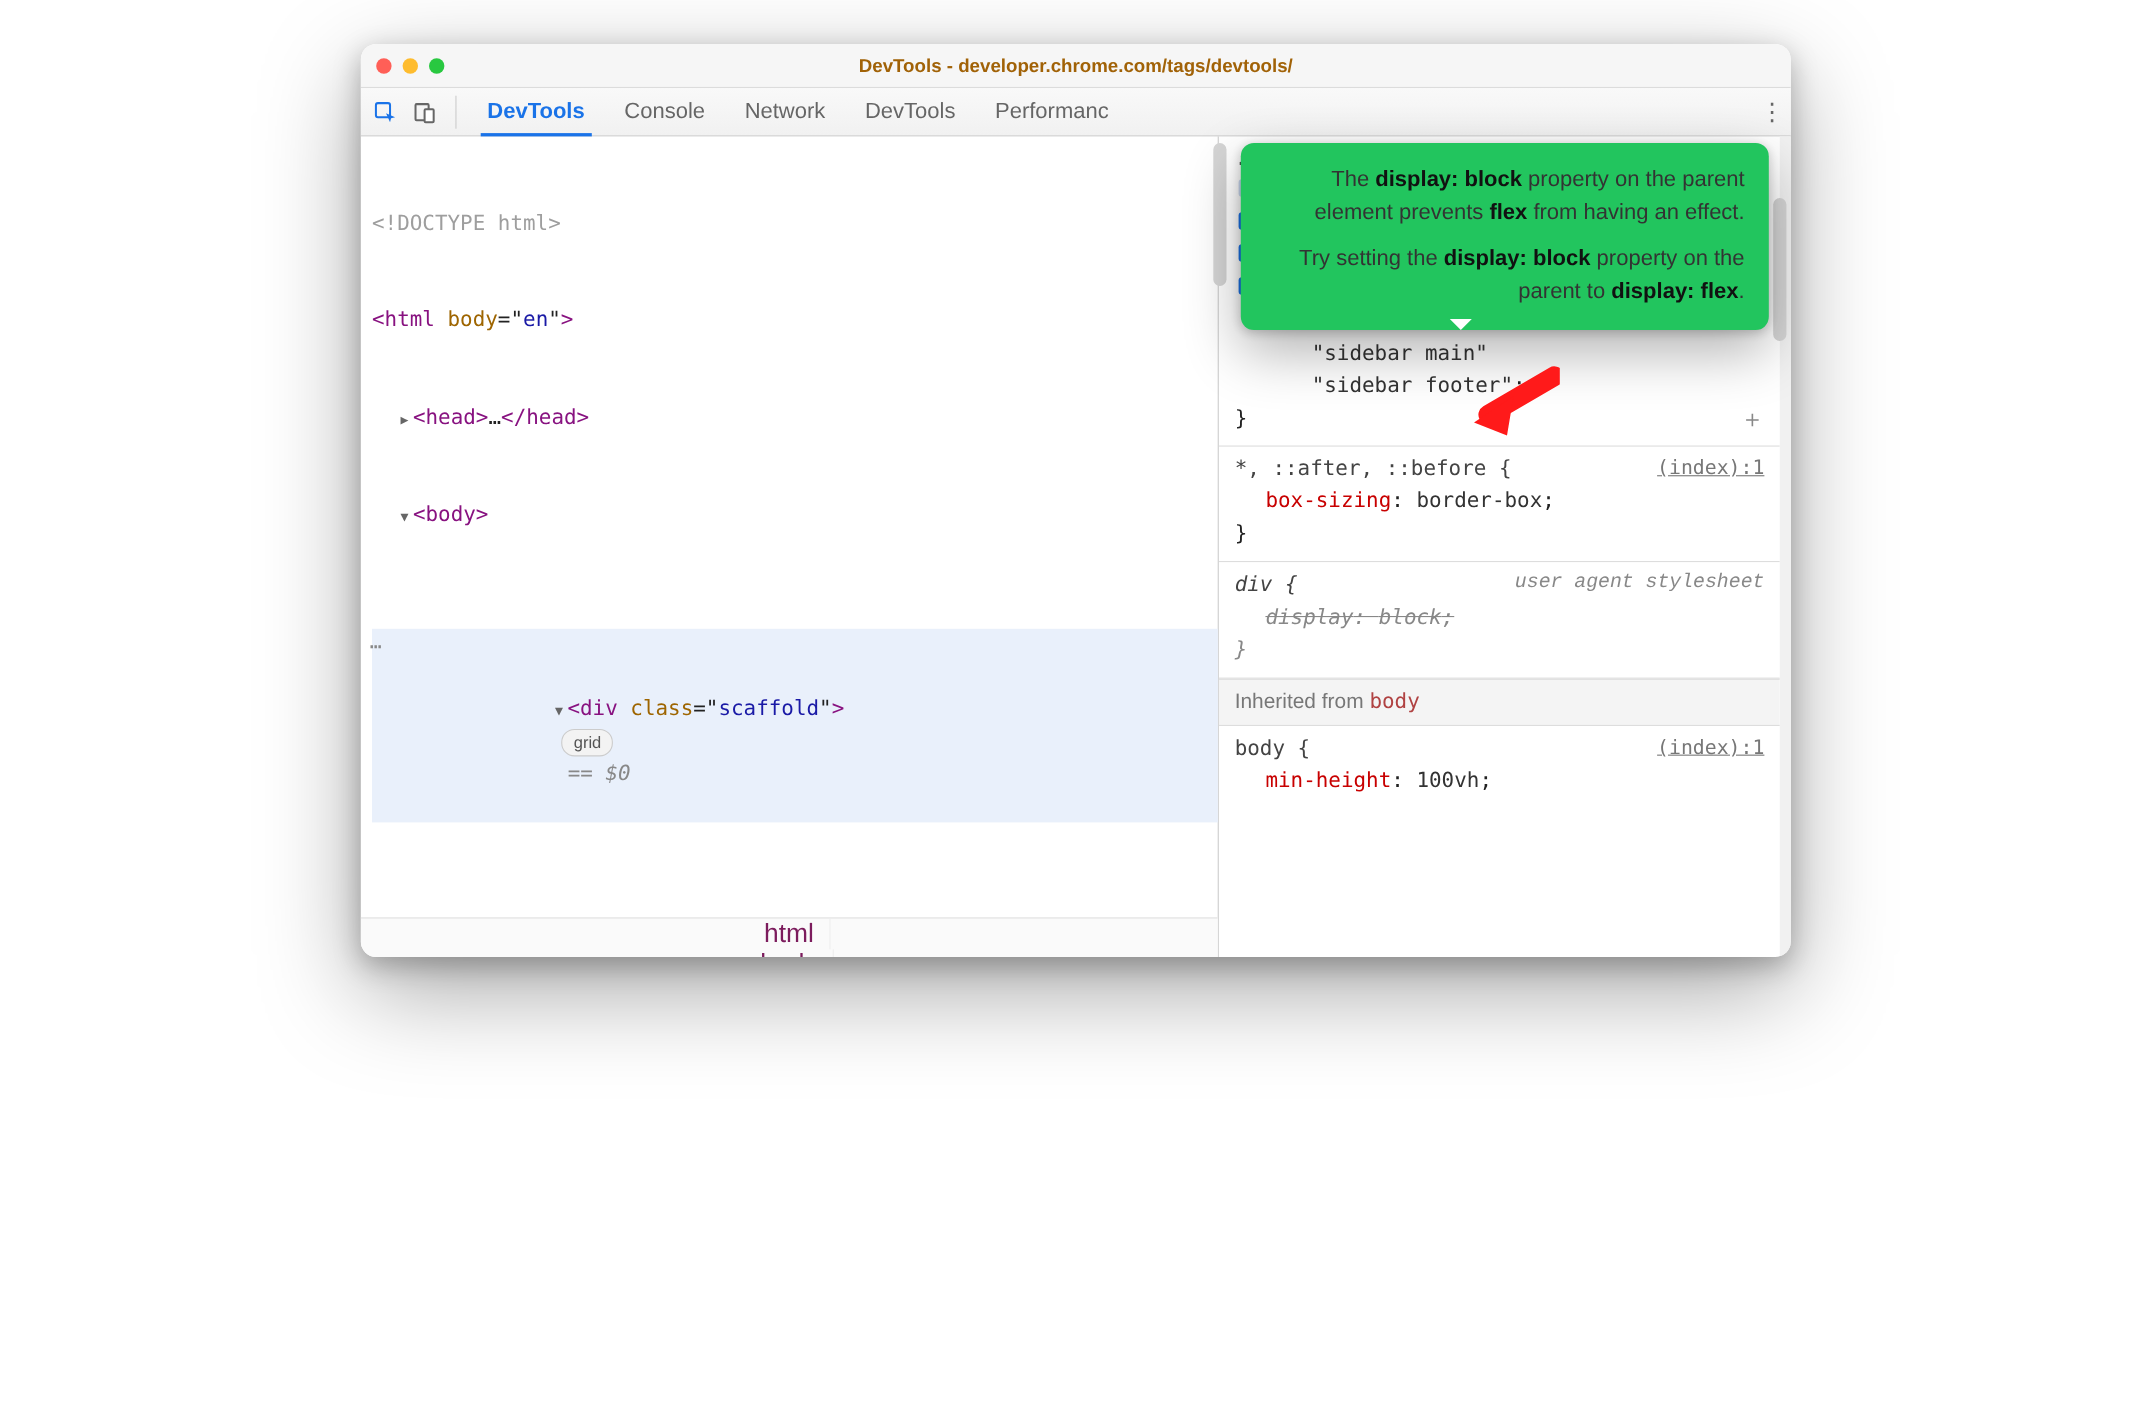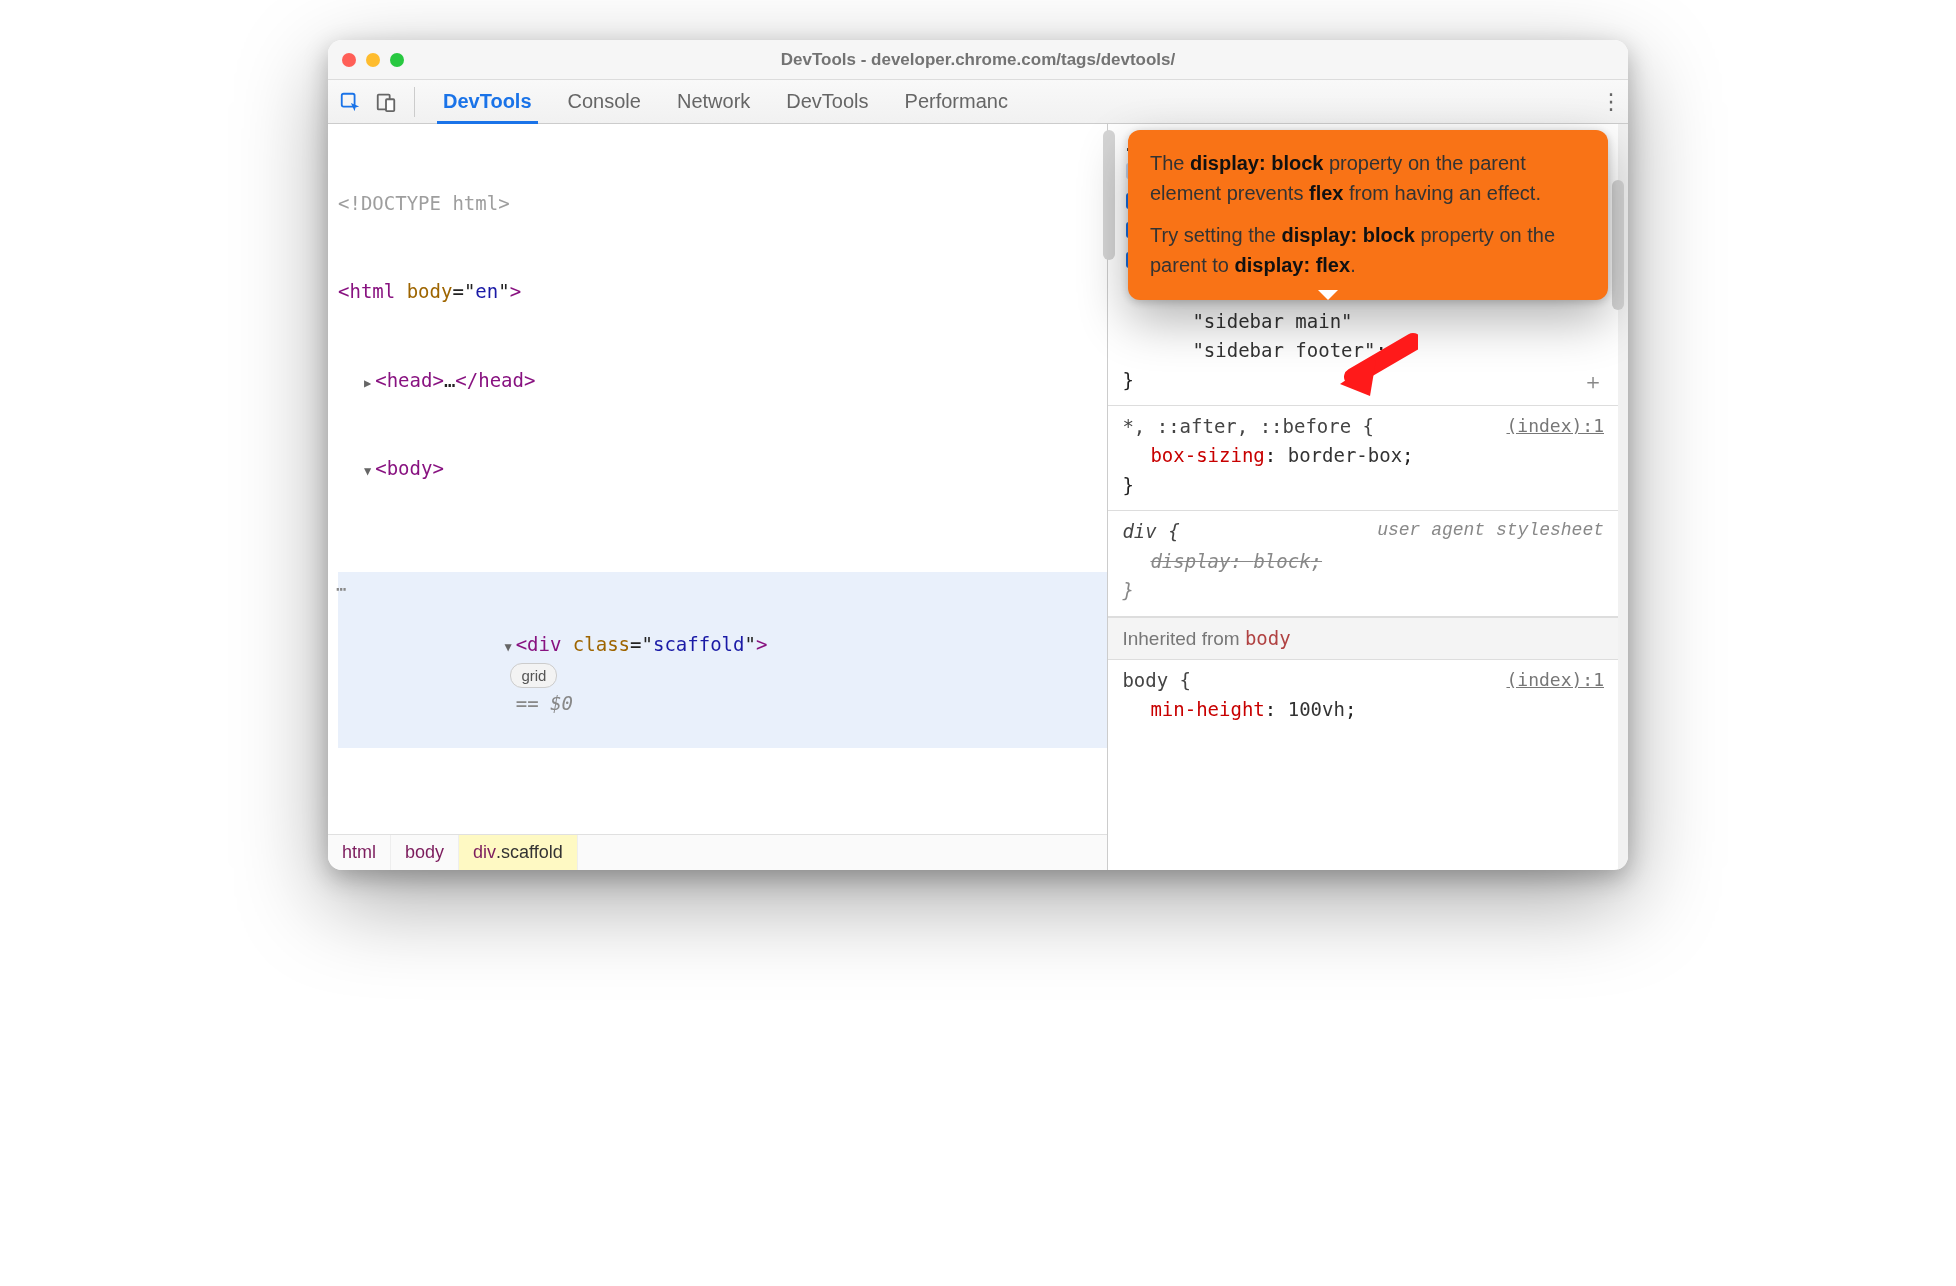--- a/index.html
+++ b/index.html
@@ -32,21 +32,21 @@
     padding: 0 14px;
     position: relative;
   }
   .traffic { display: flex; gap: 10px; }
   .dot { width: 14px; height: 14px; border-radius: 50%; }
   .dot.red { background: #ff5f57; }
   .dot.yellow { background: #febc2e; }
   .dot.green { background: #28c840; }
   .titlebar .title {
     position: absolute; left: 0; right: 0; text-align: center;
-    font-size: 17px; font-weight: 600; color: #737373;
+    font-size: 17px; font-weight: 600; color: #a16207;
     pointer-events: none;
   }
   
   .tabs {
     height: 44px;
     background: linear-gradient(#f9f9f9,#f1f1f1);
     border-bottom: 1px solid #ccc;
     display: flex; align-items: center;
     padding: 0 8px;
     gap: 8px;
@@ -92,21 +92,21 @@
     display:inline-block; font-family:-apple-system,sans-serif;
     font-size:15px; color:#555; background:#f3f3f3; border:1px solid #ccc;
     border-radius:12px; padding:0 10px; margin-left:6px;
   }
   .sel-row { background:#e9f0fb; position:relative; }
   .sel-row .dots { position:absolute; left:-2px; top:3px; color:#888; font-size:18px; }
   .eq0 { color:#888; font-family: Menlo, monospace; font-style: italic; }
   
   .crumbs {
     height:36px; border-top:1px solid #e0e0e0; background:#fafafa;
-    display:flex; font-size:18px;
+    display:flex; align-items:center; font-size:24px;flex-direction:column;
   }
   .crumb { padding:0 14px; height:100%; display:flex; align-items:center; color:#7c1c5d; border-right:1px solid #eee;}
   .crumb.active { background:#fef9c3; color:#7c1c5d;}
   .crumb .cls { color:#333; }
   
   .styles {
     flex:1; overflow:auto; font-family:"SF Mono",Menlo,Consolas,monospace;
     font-size:19px; line-height:1.55;
     border-right: 10px solid #f1f1f1;
   }
@@ -140,24 +140,25 @@
   .italic { font-style: italic; color:#888; }
   .ua-note { float:right; font-style:italic; color:#888; font-size:18px;font-family:Liberation Mono, monospace; }
   .section-h {
     background:#f4f4f4; border-top:1px solid #ddd; border-bottom:1px solid #ddd;
     padding:6px 14px; font-family:-apple-system,sans-serif; color:#777;
   }
   .section-h b { color:#b04242; font-family:"SF Mono",Menlo,monospace; font-weight:normal;}
   
   .tooltip {
     position:absolute; top:90px; left:800px; width:480px;
-    background:#f97316; border-radius:12px;
+    background:#22c55e; border-radius:12px;
     box-shadow:0 20px 50px rgba(0,0,0,0.3), 0 2px 10px rgba(0,0,0,0.2);
     padding:18px 22px 20px 22px; font-size:20px; color:#333; line-height:1.5;
     z-index:50;
+    text-align:right;
   }
   .tooltip b { color:#111; }
   .tooltip::after {
     content:""; position:absolute; bottom:-10px; left:190px;
     border:10px solid transparent; border-top-color:#fff;
   }
   .tooltip p + p { margin-top:12px; }
   
   .red-arrow { position:absolute; top:292px; left:1010px; z-index:60; }
   

